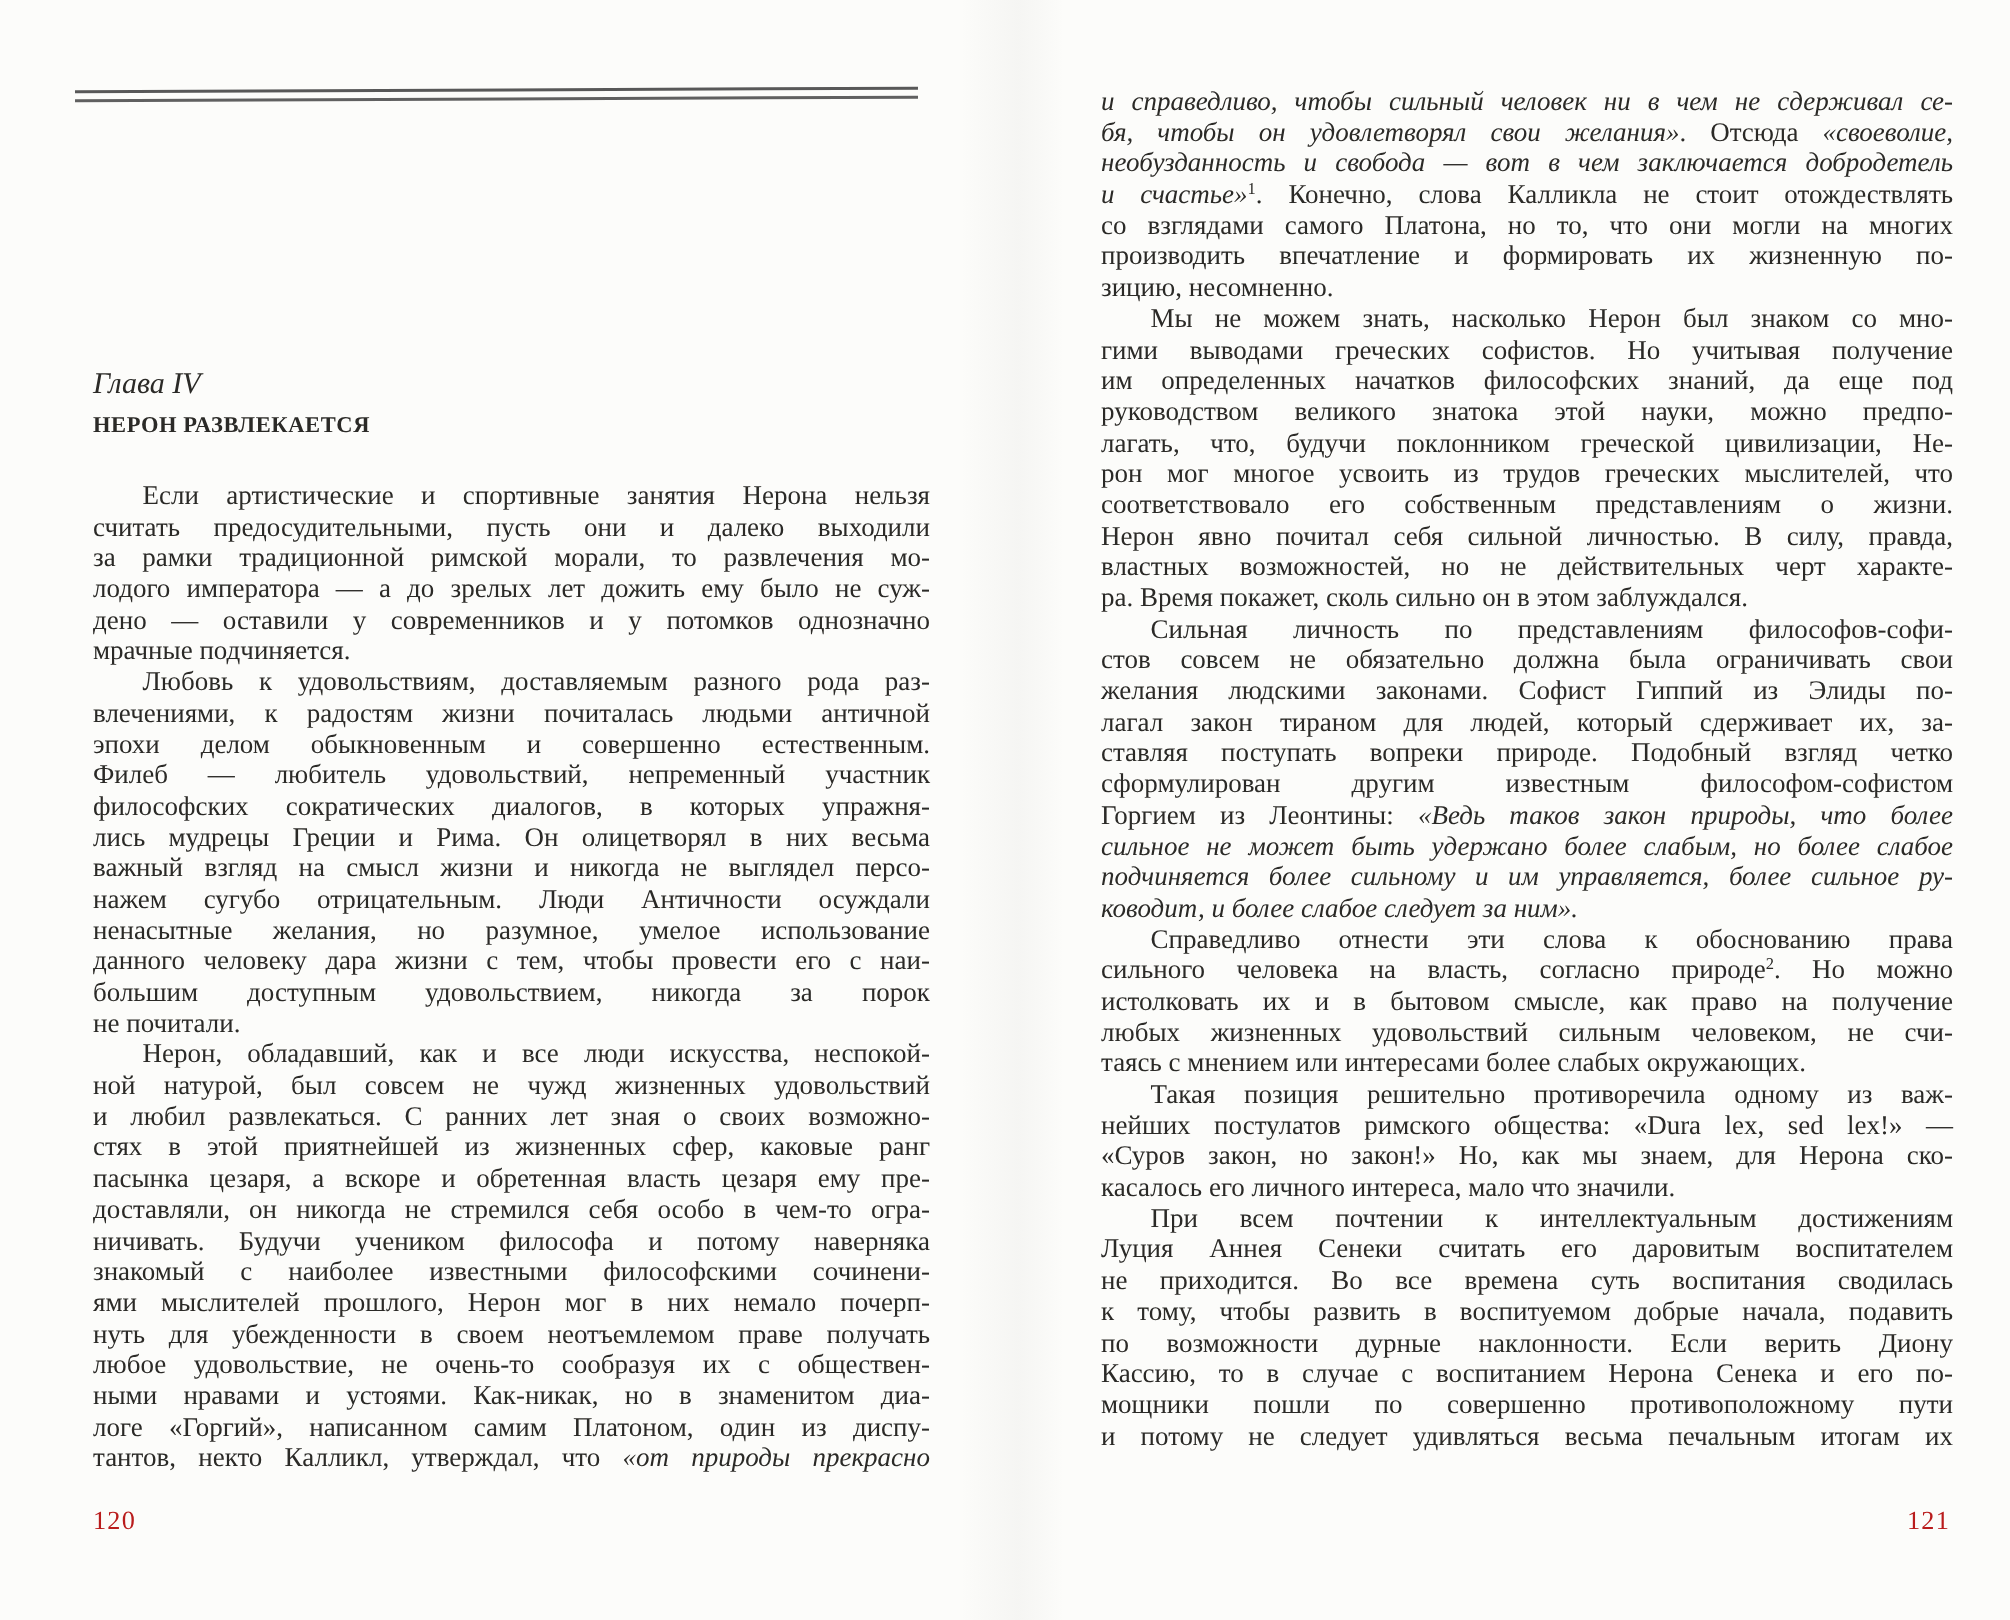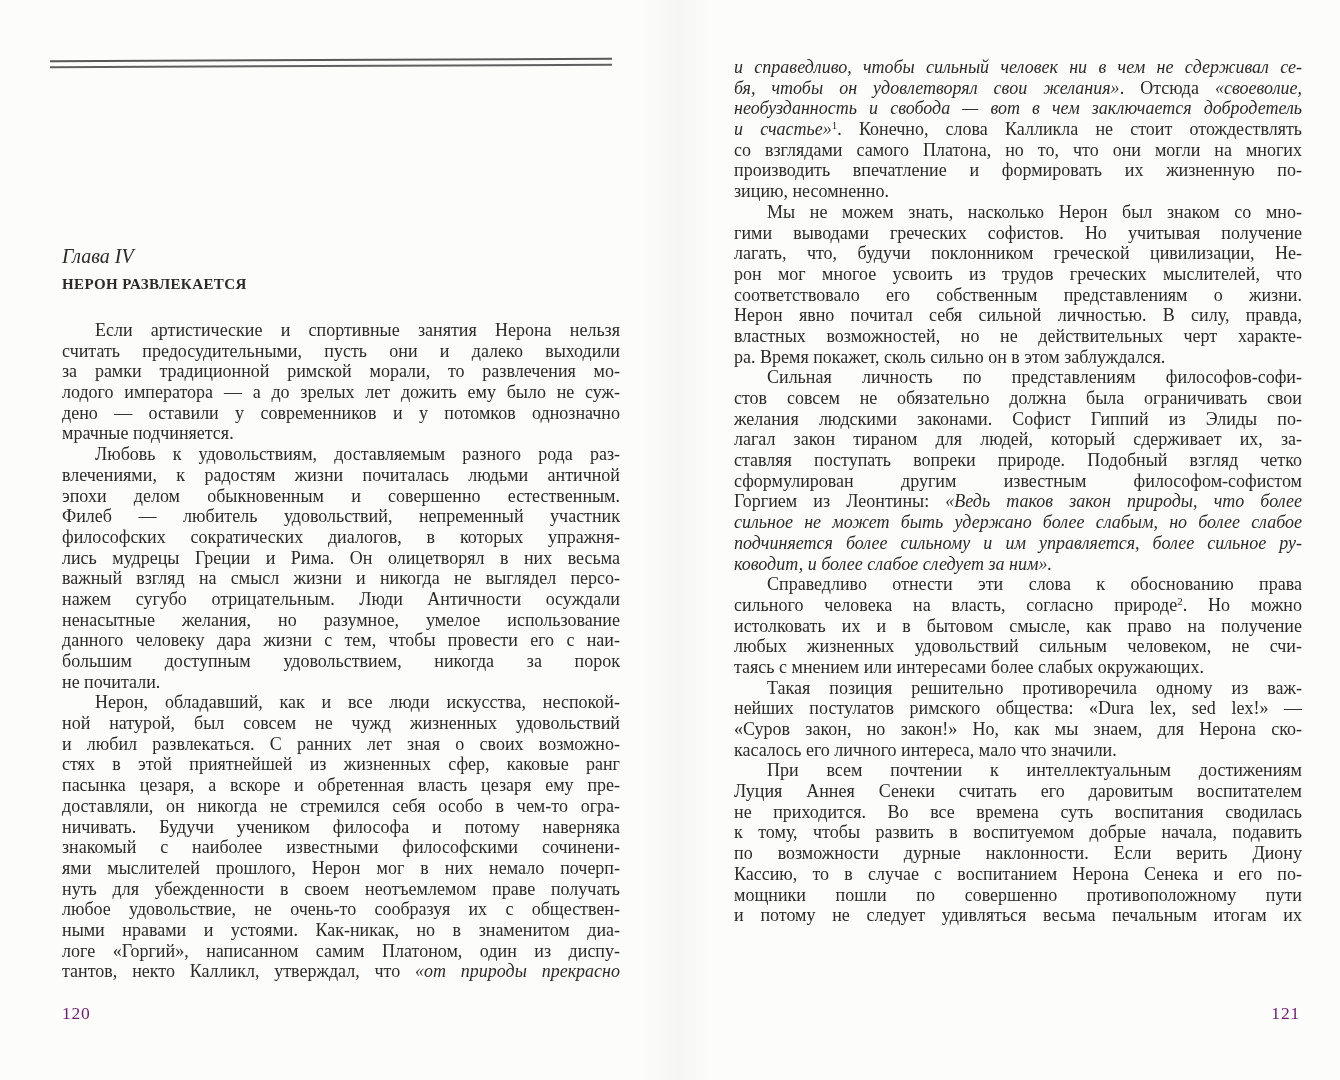--- a/index.html
+++ b/index.html
@@ -57,21 +57,21 @@
   .para.indent .line:first-child { text-indent: 33px; }
 
   em { font-style: italic; }
   sup.fn { font-size: 11px; line-height: 0; vertical-align: 6px; font-style: normal; }
 
   .pagenum {
     position: absolute;
     top: 1003px;
     font-size: 17.5px;
     letter-spacing: 0.8px;
-    color: #701a75;
+    color: #b91c1c;
   }
   .pagenum-left  { left: 0; }
   .pagenum-right { right: 2px; }
 </style>
 </head>
 <body>
 
 <div class="spread">
 
   <div class="gutter-shadow"></div>
@@ -132,20 +132,22 @@
           <div class="line"><em>бя, чтобы он удовлетворял свои желания»</em><span>. Отсюда </span><em>«своеволие,</em></div>
           <div class="line"><em>необузданность и свобода — вот в чем заключается добродетель</em></div>
           <div class="line"><em>и счастье»</em><sup class="fn">1</sup><span>. Конечно, слова Калликла не стоит отождествлять</span></div>
           <div class="line"><span>со взглядами самого Платона, но то, что они могли на многих</span></div>
           <div class="line"><span>производить впечатление и формировать их жизненную по-</span></div>
           <div class="line end"><span>зицию, несомненно.</span></div>
         </div>
         <div class="para indent">
           <div class="line"><span>Мы не можем знать, насколько Нерон был знаком со мно-</span></div>
           <div class="line"><span>гими выводами греческих софистов. Но учитывая получение</span></div>
+          <div class="line"><span>им определенных начатков философских знаний, да еще под</span></div>
+          <div class="line"><span>руководством великого знатока этой науки, можно предпо-</span></div>
           <div class="line"><span>лагать, что, будучи поклонником греческой цивилизации, Не-</span></div>
           <div class="line"><span>рон мог многое усвоить из трудов греческих мыслителей, что</span></div>
           <div class="line"><span>соответствовало его собственным представлениям о жизни.</span></div>
           <div class="line"><span>Нерон явно почитал себя сильной личностью. В силу, правда,</span></div>
           <div class="line"><span>властных возможностей, но не действительных черт характе-</span></div>
           <div class="line end"><span>ра. Время покажет, сколь сильно он в этом заблуждался.</span></div>
         </div>
         <div class="para indent">
           <div class="line"><span>Сильная личность по представлениям философов-софи-</span></div>
           <div class="line"><span>стов совсем не обязательно должна была ограничивать свои</span></div>

